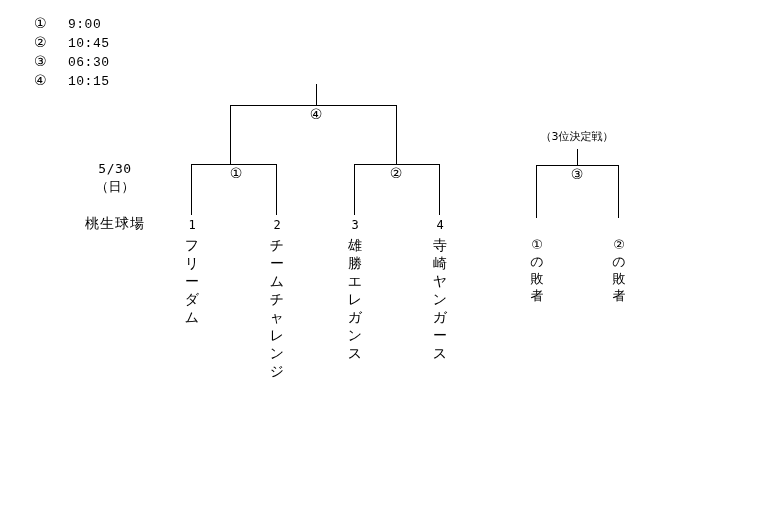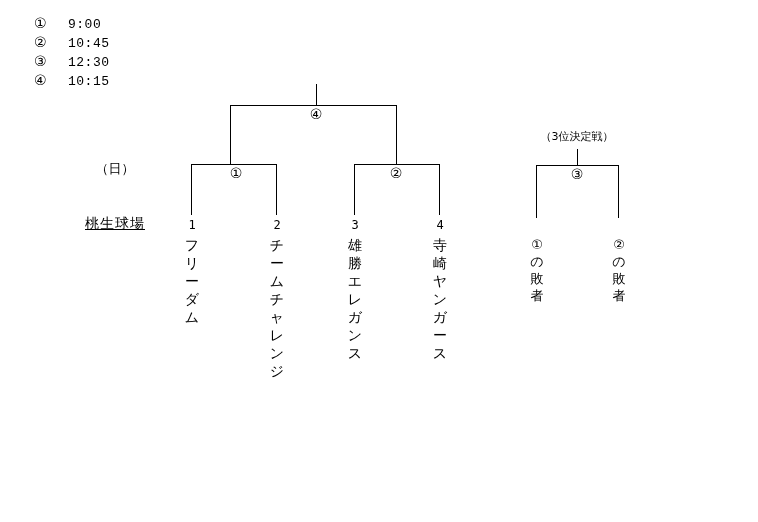--- a/index.html
+++ b/index.html
@@ -61,21 +61,20 @@
     line-height: 18px;
   }
   #venue-name {
     position: absolute;
     left: 60px;
     top: 215px;
     width: 110px;
     text-align: center;
     font-size: 14px;
     letter-spacing: 1px;
-    text-decoration: underline;
   }
 
   
   .line-h {
     position: absolute;
     height: 0;
     border-top: 1px solid #000;
   }
   .line-v {
     position: absolute;
@@ -147,29 +146,30 @@
     <div class="legend-row">
       <span class="legend-mark">①</span>
       <span class="legend-time">9:00</span>
     </div>
     <div class="legend-row">
       <span class="legend-mark">②</span>
       <span class="legend-time">10:45</span>
     </div>
     <div class="legend-row">
       <span class="legend-mark">③</span>
-      <span class="legend-time">12:30</span>
+      <span class="legend-time">06:30</span>
     </div>
     <div class="legend-row">
       <span class="legend-mark">④</span>
       <span class="legend-time">10:15</span>
     </div>
   </div>
 
   <div id="date-block">
+    <div id="date-line-1">5/30</div>
     <div id="date-line-2">（日）</div>
   </div>
   <div id="venue-name">桃生球場</div>
 
   <div class="line-v" style="left:316px; top:84px; height:21px;"></div>
 
   <div class="line-h" style="left:230px; top:105px; width:167px;"></div>
 
   <div class="line-v" style="left:230px; top:105px; height:59px;"></div>
 

